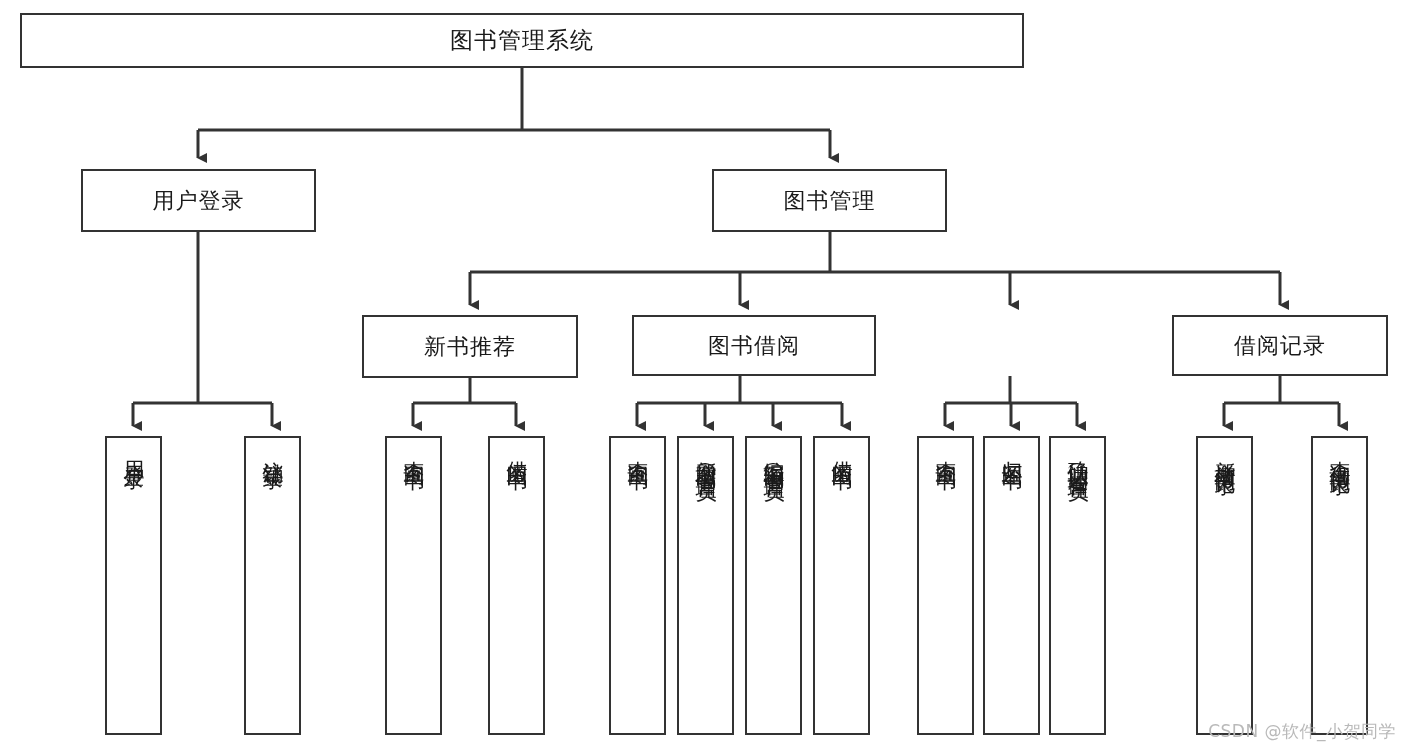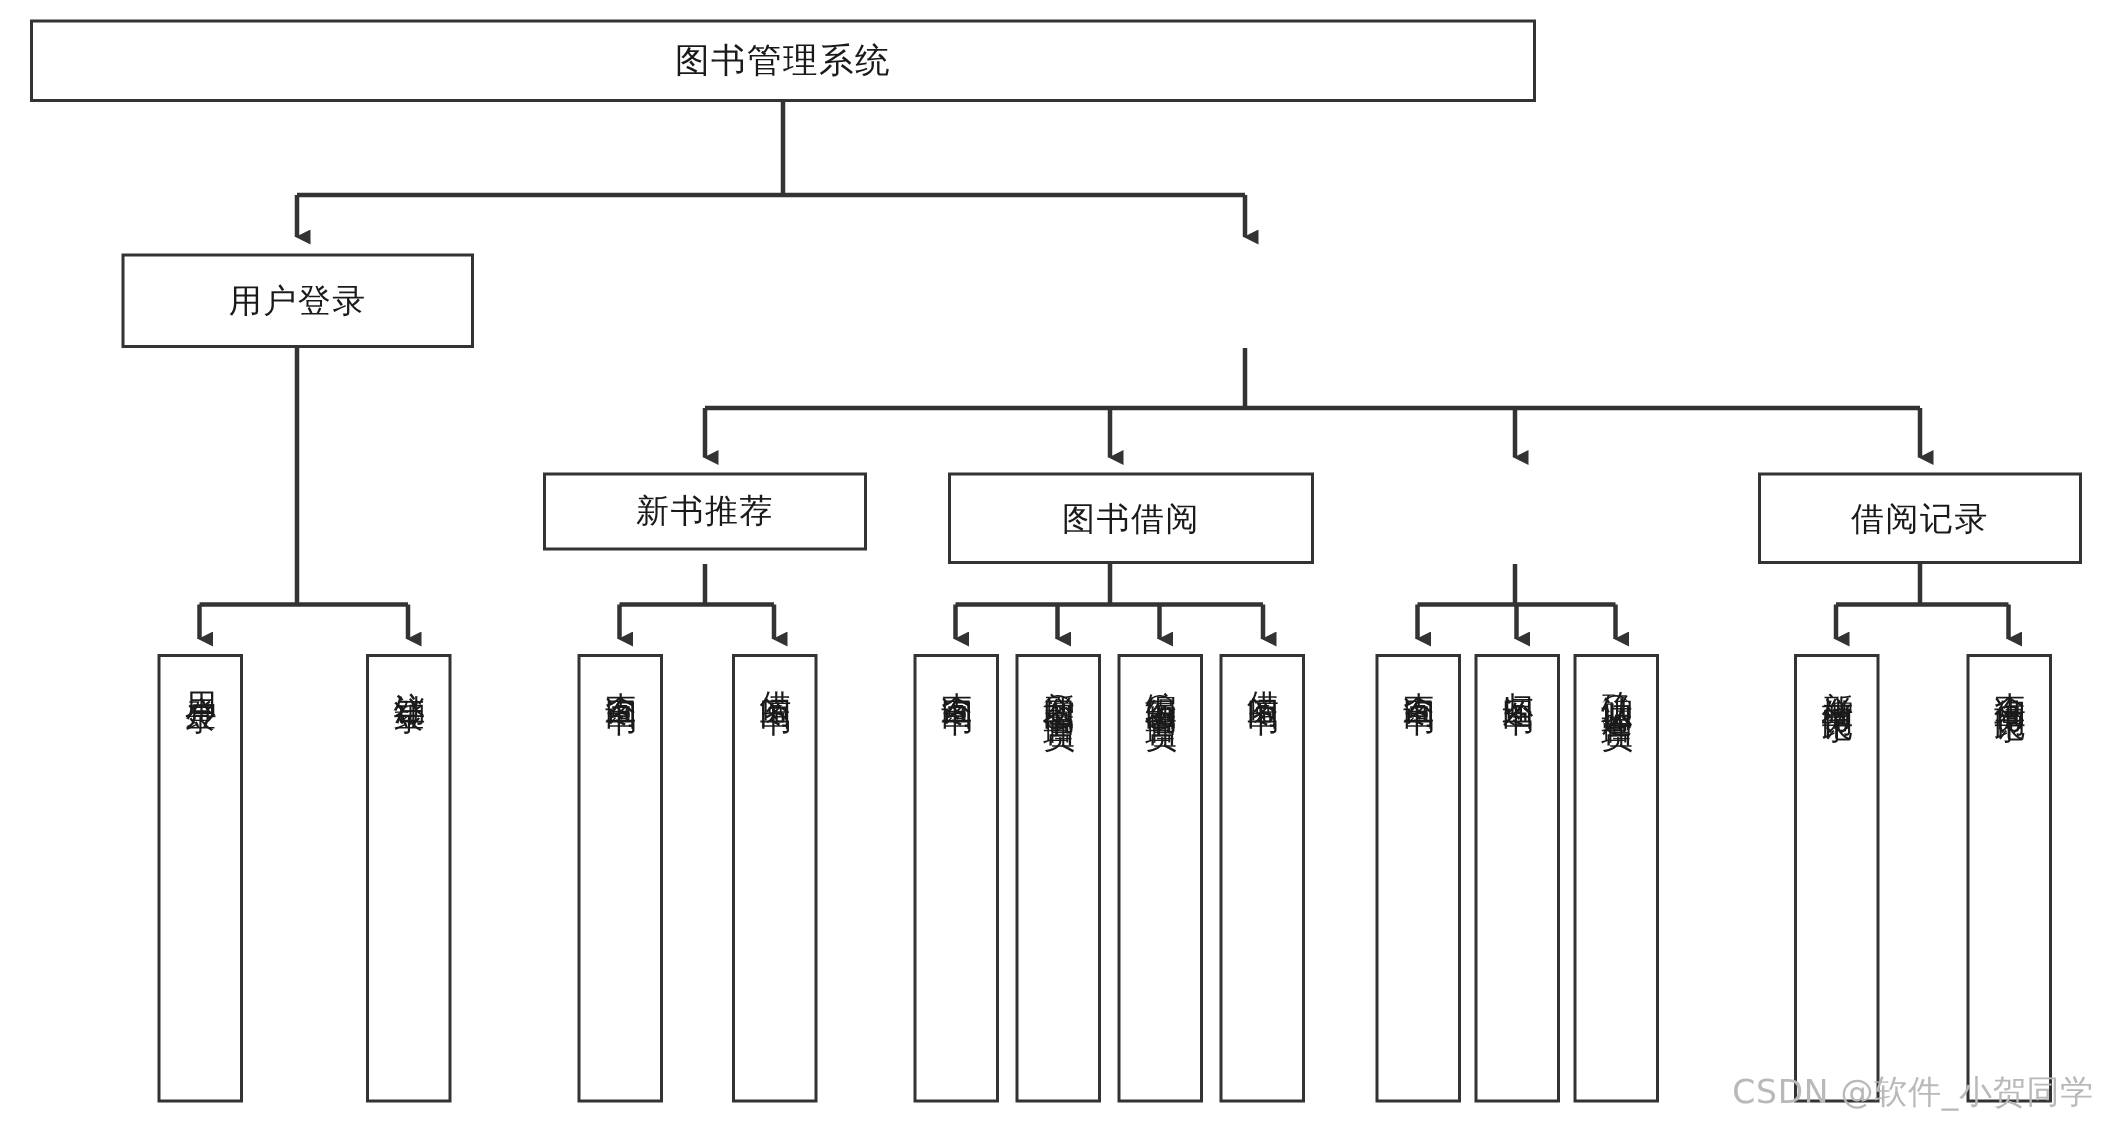--- a/index.html
+++ b/index.html
@@ -53,21 +53,21 @@
     white-space: nowrap;
   }
   .hlabel {
     white-space: nowrap;
     letter-spacing: 1px;
   }
   #watermark {
     position: absolute;
     right: 9px;
     bottom: 4px;
-    font-size: 22px;
+    font-size: 17px;
     color: #b9b9b9;
     letter-spacing: 0.5px;
     white-space: nowrap;
   }
 </style>
 </head>
 <body>
 
 <div id="canvas">
 
@@ -121,22 +121,25 @@
     </g>
   </svg>
 
   <div class="node root" style="left:20px; top:13px; width:1004px; height:55px;">
     <span class="hlabel">图书管理系统</span>
   </div>
 
   <div class="node lvl2" style="left:81px; top:169px; width:235px; height:63px;">
     <span class="hlabel">用户登录</span>
   </div>
+  <div class="node lvl2" style="left:712px; top:169px; width:235px; height:63px;">
+    <span class="hlabel">图书管理</span>
+  </div>
 
-  <div class="node lvl3" style="left:362px; top:315px; width:216px; height:52px;">
+  <div class="node lvl3" style="left:362px; top:315px; width:216px; height:63px;">
     <span class="hlabel">新书推荐</span>
   </div>
   <div class="node lvl3" style="left:632px; top:315px; width:244px; height:61px;">
     <span class="hlabel">图书借阅</span>
   </div>
   <div class="node lvl3" style="left:1172px; top:315px; width:216px; height:61px;">
     <span class="hlabel">借阅记录</span>
   </div>
 
   <div class="node leaf" style="left:105px; top:436px; width:57px; height:299px;">

